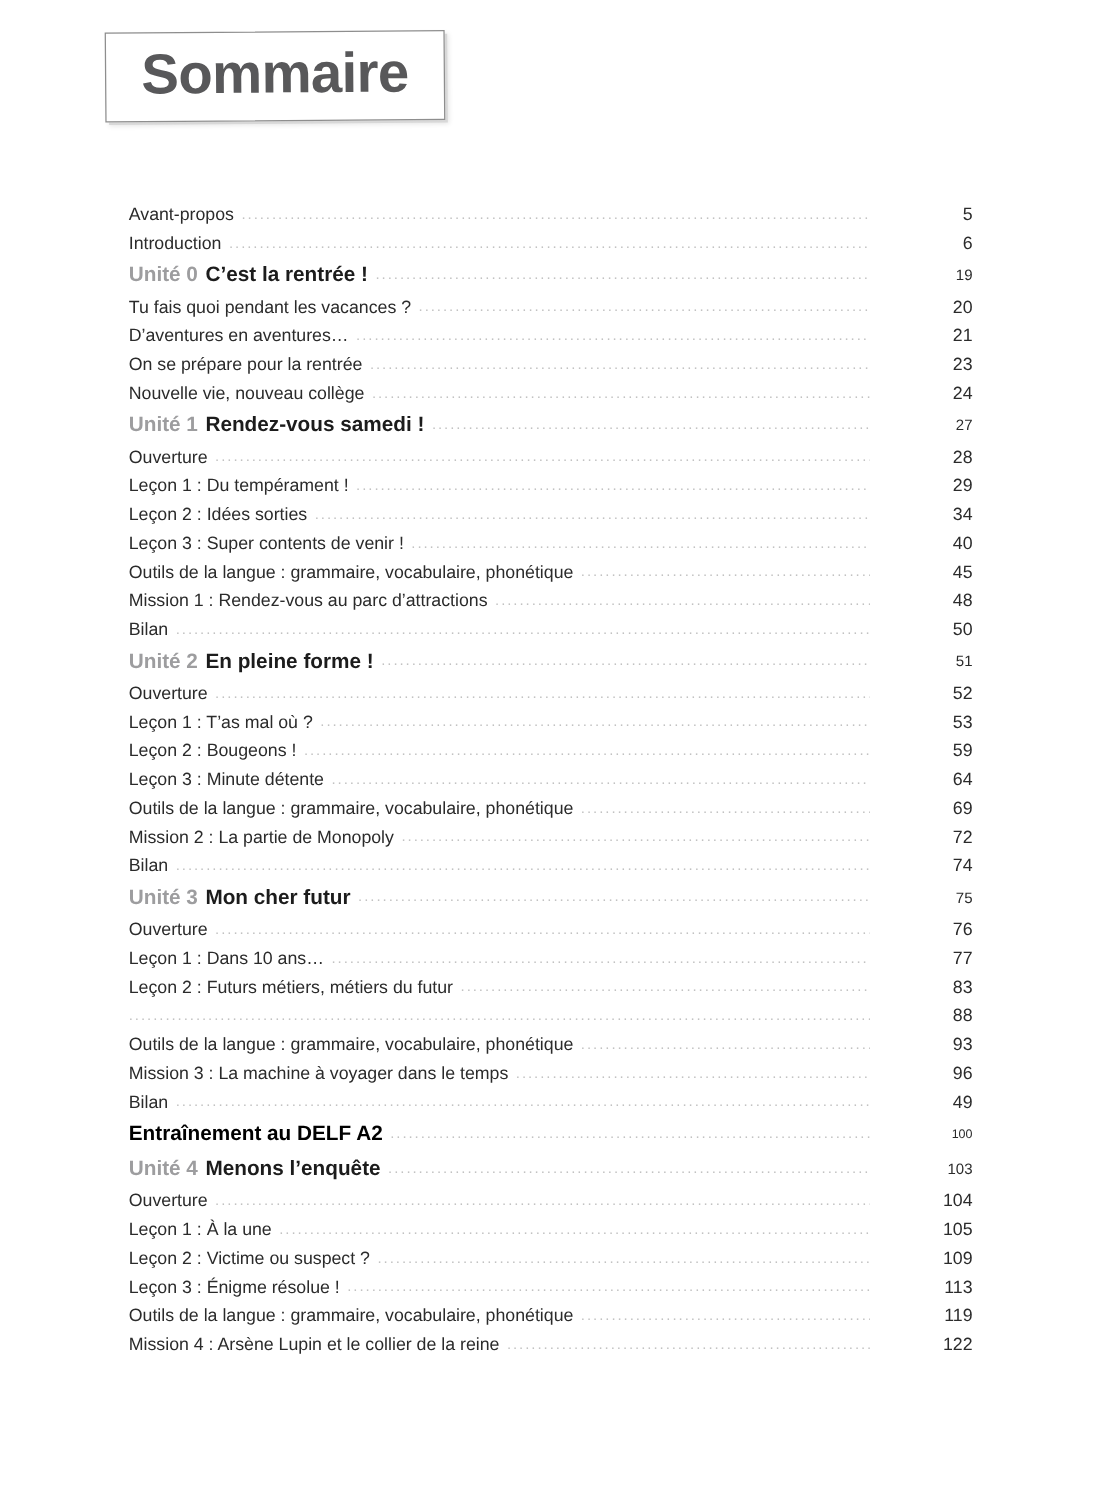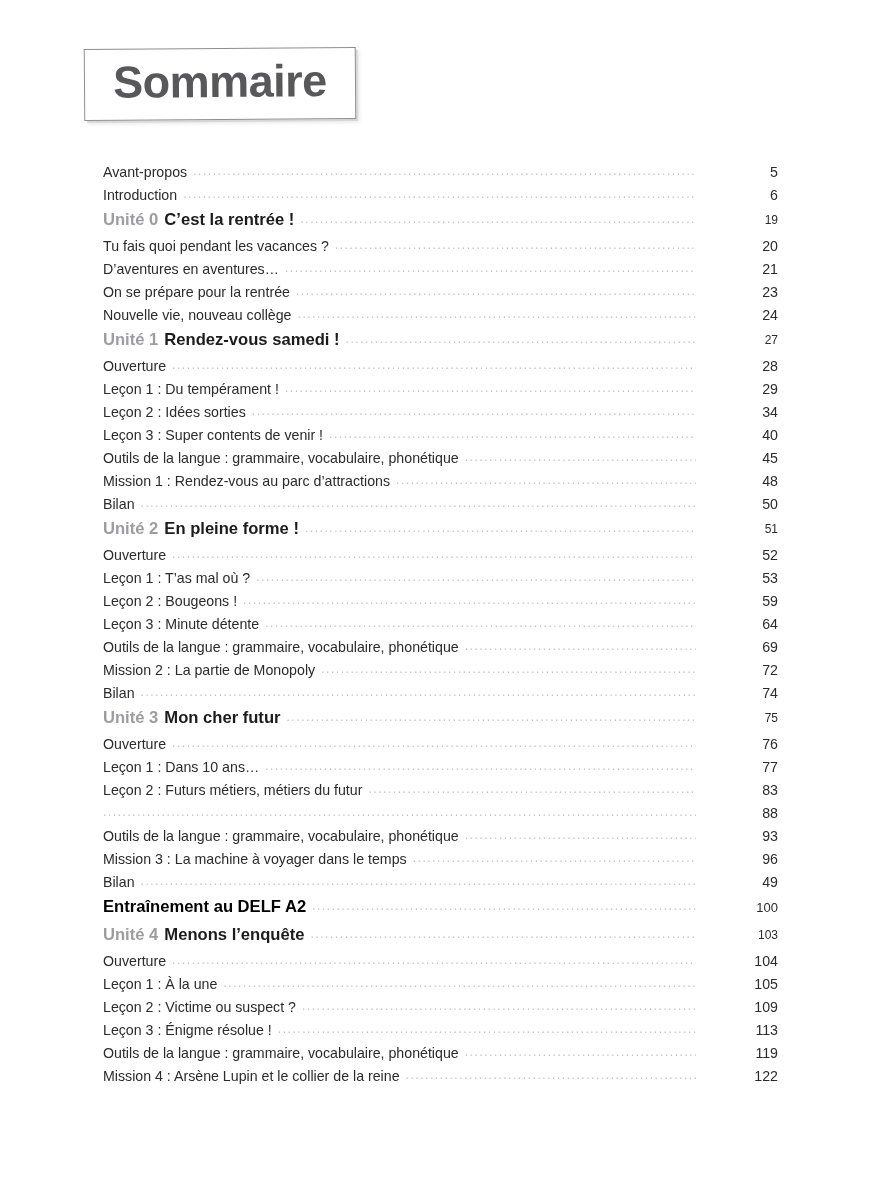--- a/index.html
+++ b/index.html
@@ -12,21 +12,21 @@
     height: 1200px;
     position: relative;
     font-family: "Liberation Sans", sans-serif;
     -webkit-font-smoothing: antialiased;
   }
 
   
   #title-wrap {
     position: absolute;
     left: 84px;
-    top: 48px;
+    top: 25px;
     width: 272px;
     height: 72px;
   }
   #title-box {
     position: absolute;
     inset: 0;
     border: 1.5px solid #8e8e8e;
     background: #ffffff;
     box-shadow: 2.5px 2.5px 0 -0.5px #d8d8d8, 3px 3px 4px rgba(0,0,0,0.10);
     transform: rotate(-0.45deg);
@@ -111,21 +111,21 @@
 
   
   .row.section {
     height: 28px;
     font-size: 16.6px;
   }
   .row.section .label {
     font-weight: bold;
     color: #000000;
   }
-  .row.section .page { font-size: 13px; }
+  .row.section .page { font-size: 10px; }
 </style>
 </head>
 <body>
 
 <div id="title-wrap">
   <div id="title-box"></div>
   <div id="title-text">Sommaire</div>
 </div>
 
 <div id="toc">

